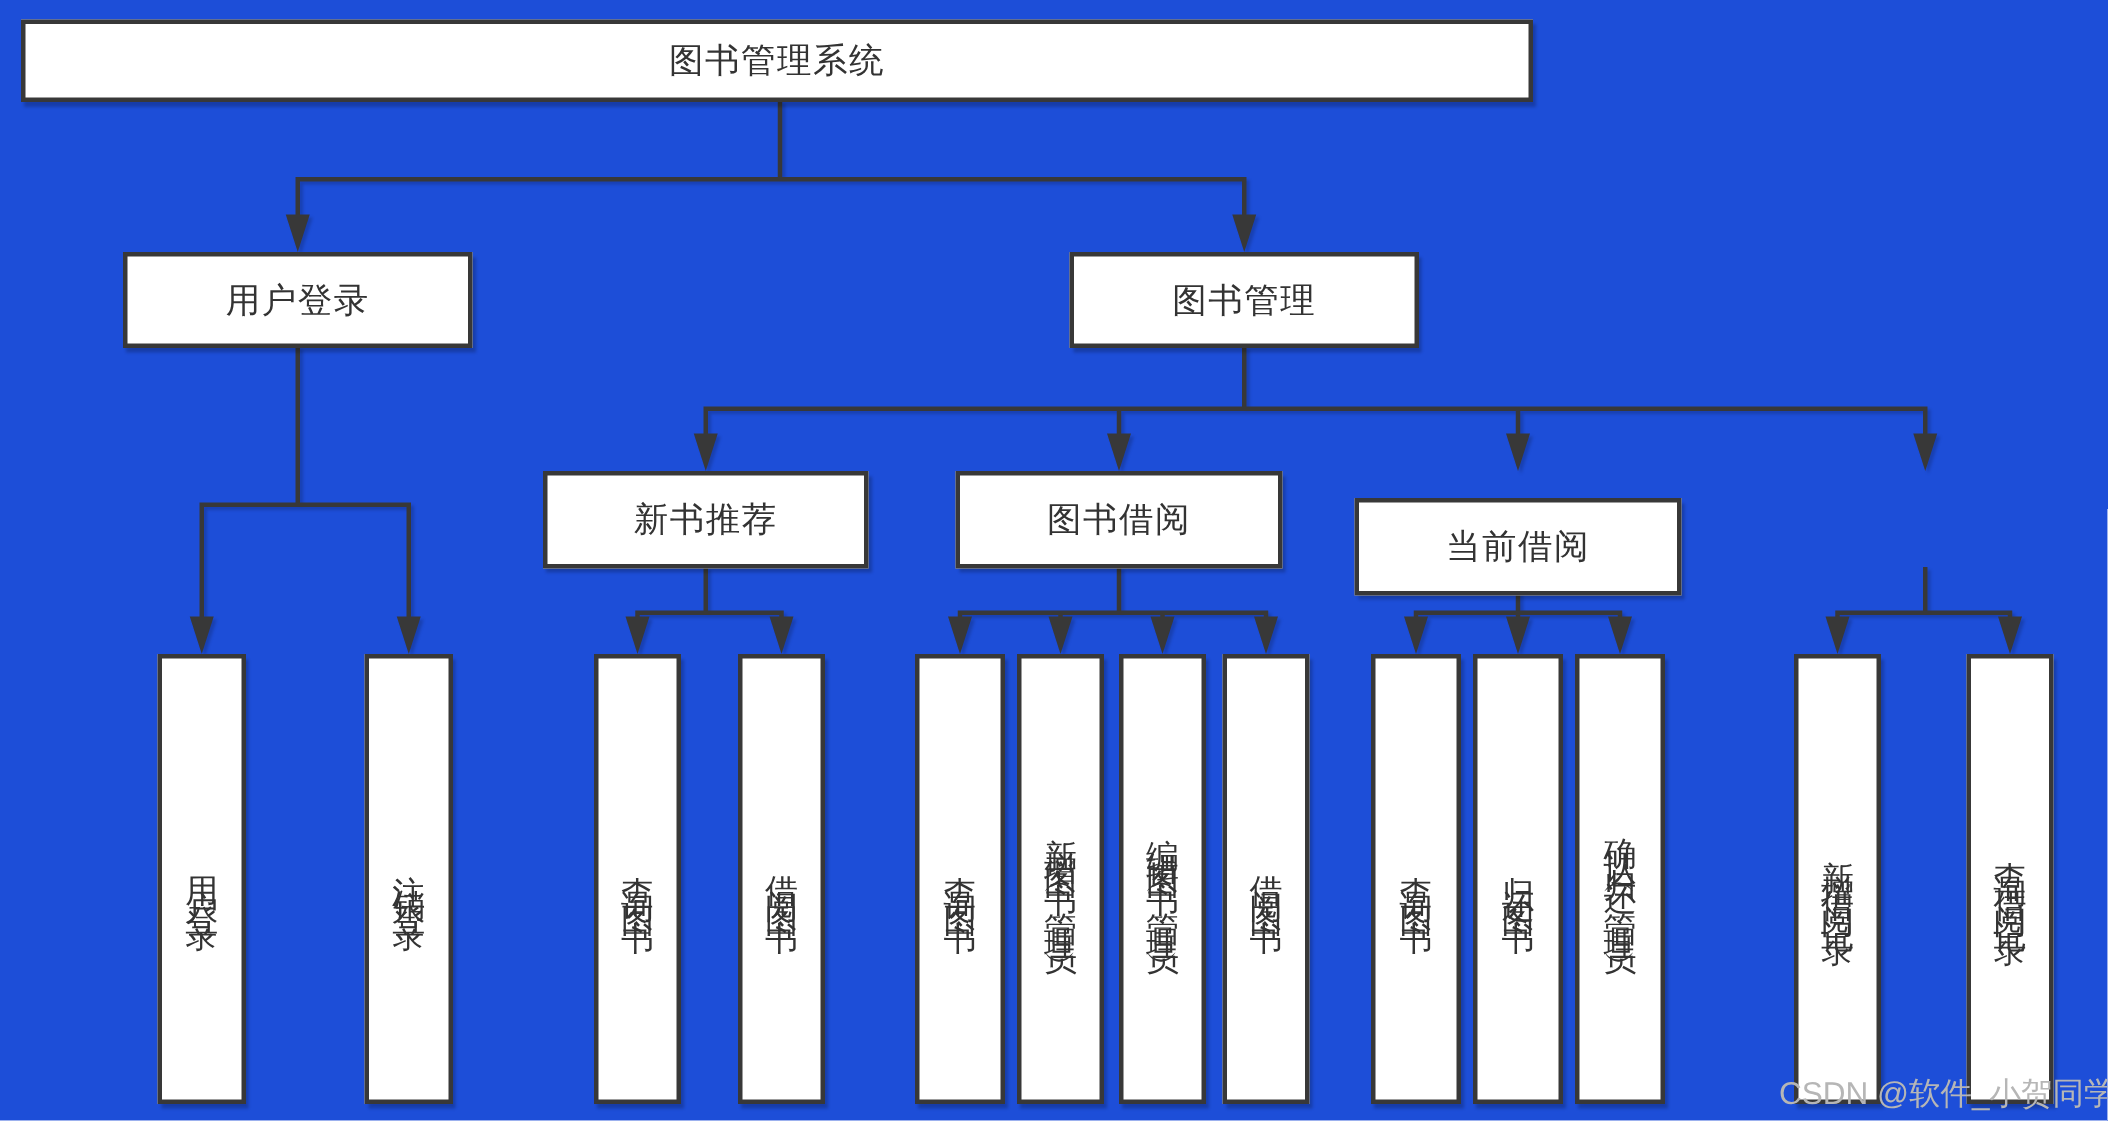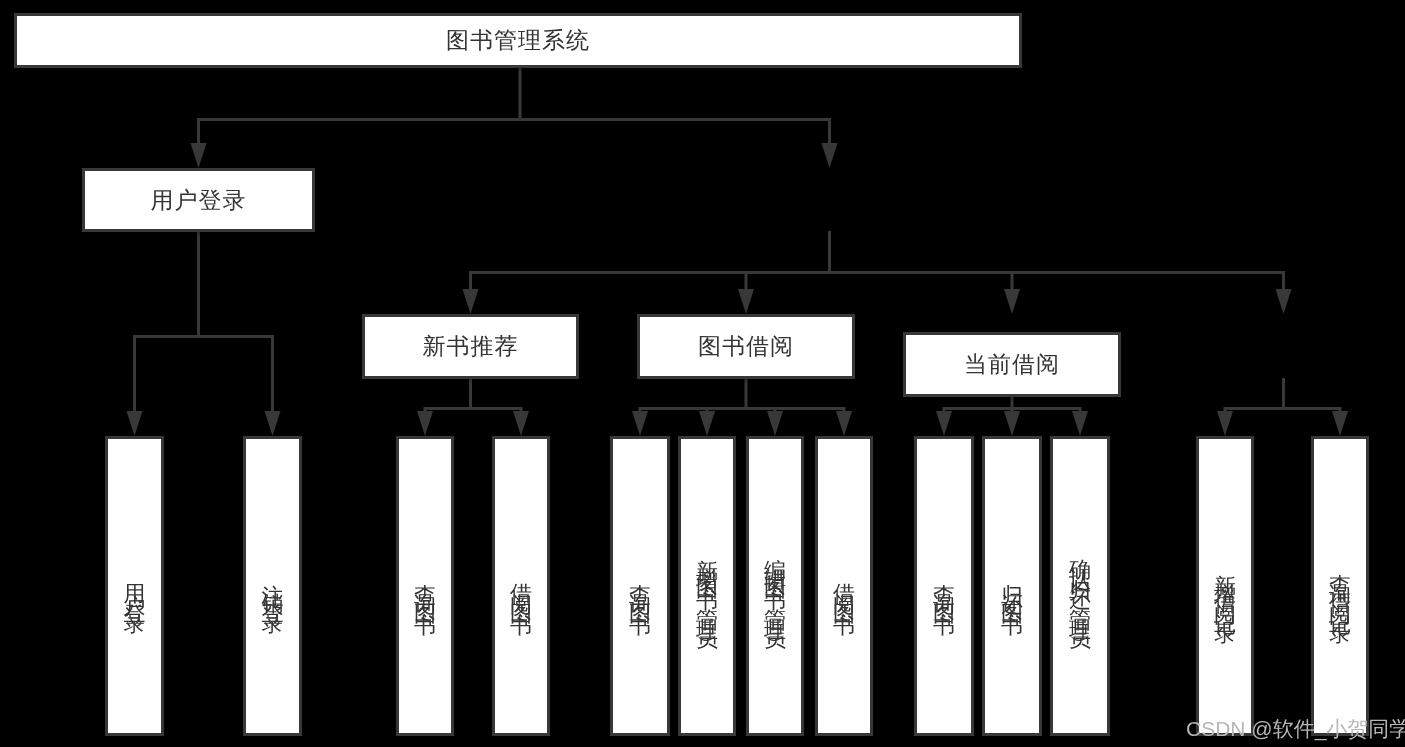--- a/index.html
+++ b/index.html
@@ -1,20 +1,20 @@
 <!DOCTYPE html>
 <html><head>
 <meta charset="utf-8">
 <style>
   html, body { margin: 0; padding: 0; background: #ffffff; }
   #canvas {
     position: relative;
     width: 1405px;
     height: 747px;
-    background: #000000;
+    background: #1d4ed8;
     overflow: hidden;
     font-family: "Liberation Sans", sans-serif;
   }
   #wires {
     position: absolute;
     left: 0; top: 0;
     width: 1405px; height: 747px;
     filter: drop-shadow(2px 2px 1px rgba(0,0,0,0.18));
   }
   .node {
@@ -73,20 +73,21 @@
       <polygon points="936,411 952,411 944,436" fill="#383838"></polygon>
       <polygon points="1004,411 1020,411 1012,436" fill="#383838"></polygon>
       <polygon points="1072,411 1088,411 1080,436" fill="#383838"></polygon>
       <polygon points="1217,411 1233,411 1225,436" fill="#383838"></polygon>
       <polygon points="1332,411 1348,411 1340,436" fill="#383838"></polygon>
     </svg>
 
   <div class="node h" style="left:14px; top:13px; width:1008px; height:55px">图书管理系统</div>
 
   <div class="node h" style="left:82px; top:168px; width:233px; height:64px">用户登录</div>
+  <div class="node h" style="left:713px; top:168px; width:233px; height:64px">图书管理</div>
 
   <div class="node h" style="left:362px; top:314px; width:217px; height:65px">新书推荐</div>
   <div class="node h" style="left:637px; top:314px; width:218px; height:65px">图书借阅</div>
   <div class="node h" style="left:903px; top:332px; width:218px; height:65px">当前借阅</div>
 
   <div class="node v" style="left:105px; width:59px">用户登录</div>
   <div class="node v" style="left:243px; width:59px">注销登录</div>
 
   <div class="node v" style="left:396px; width:58px">查询图书</div>
   <div class="node v" style="left:492px; width:58px">借阅图书</div>

